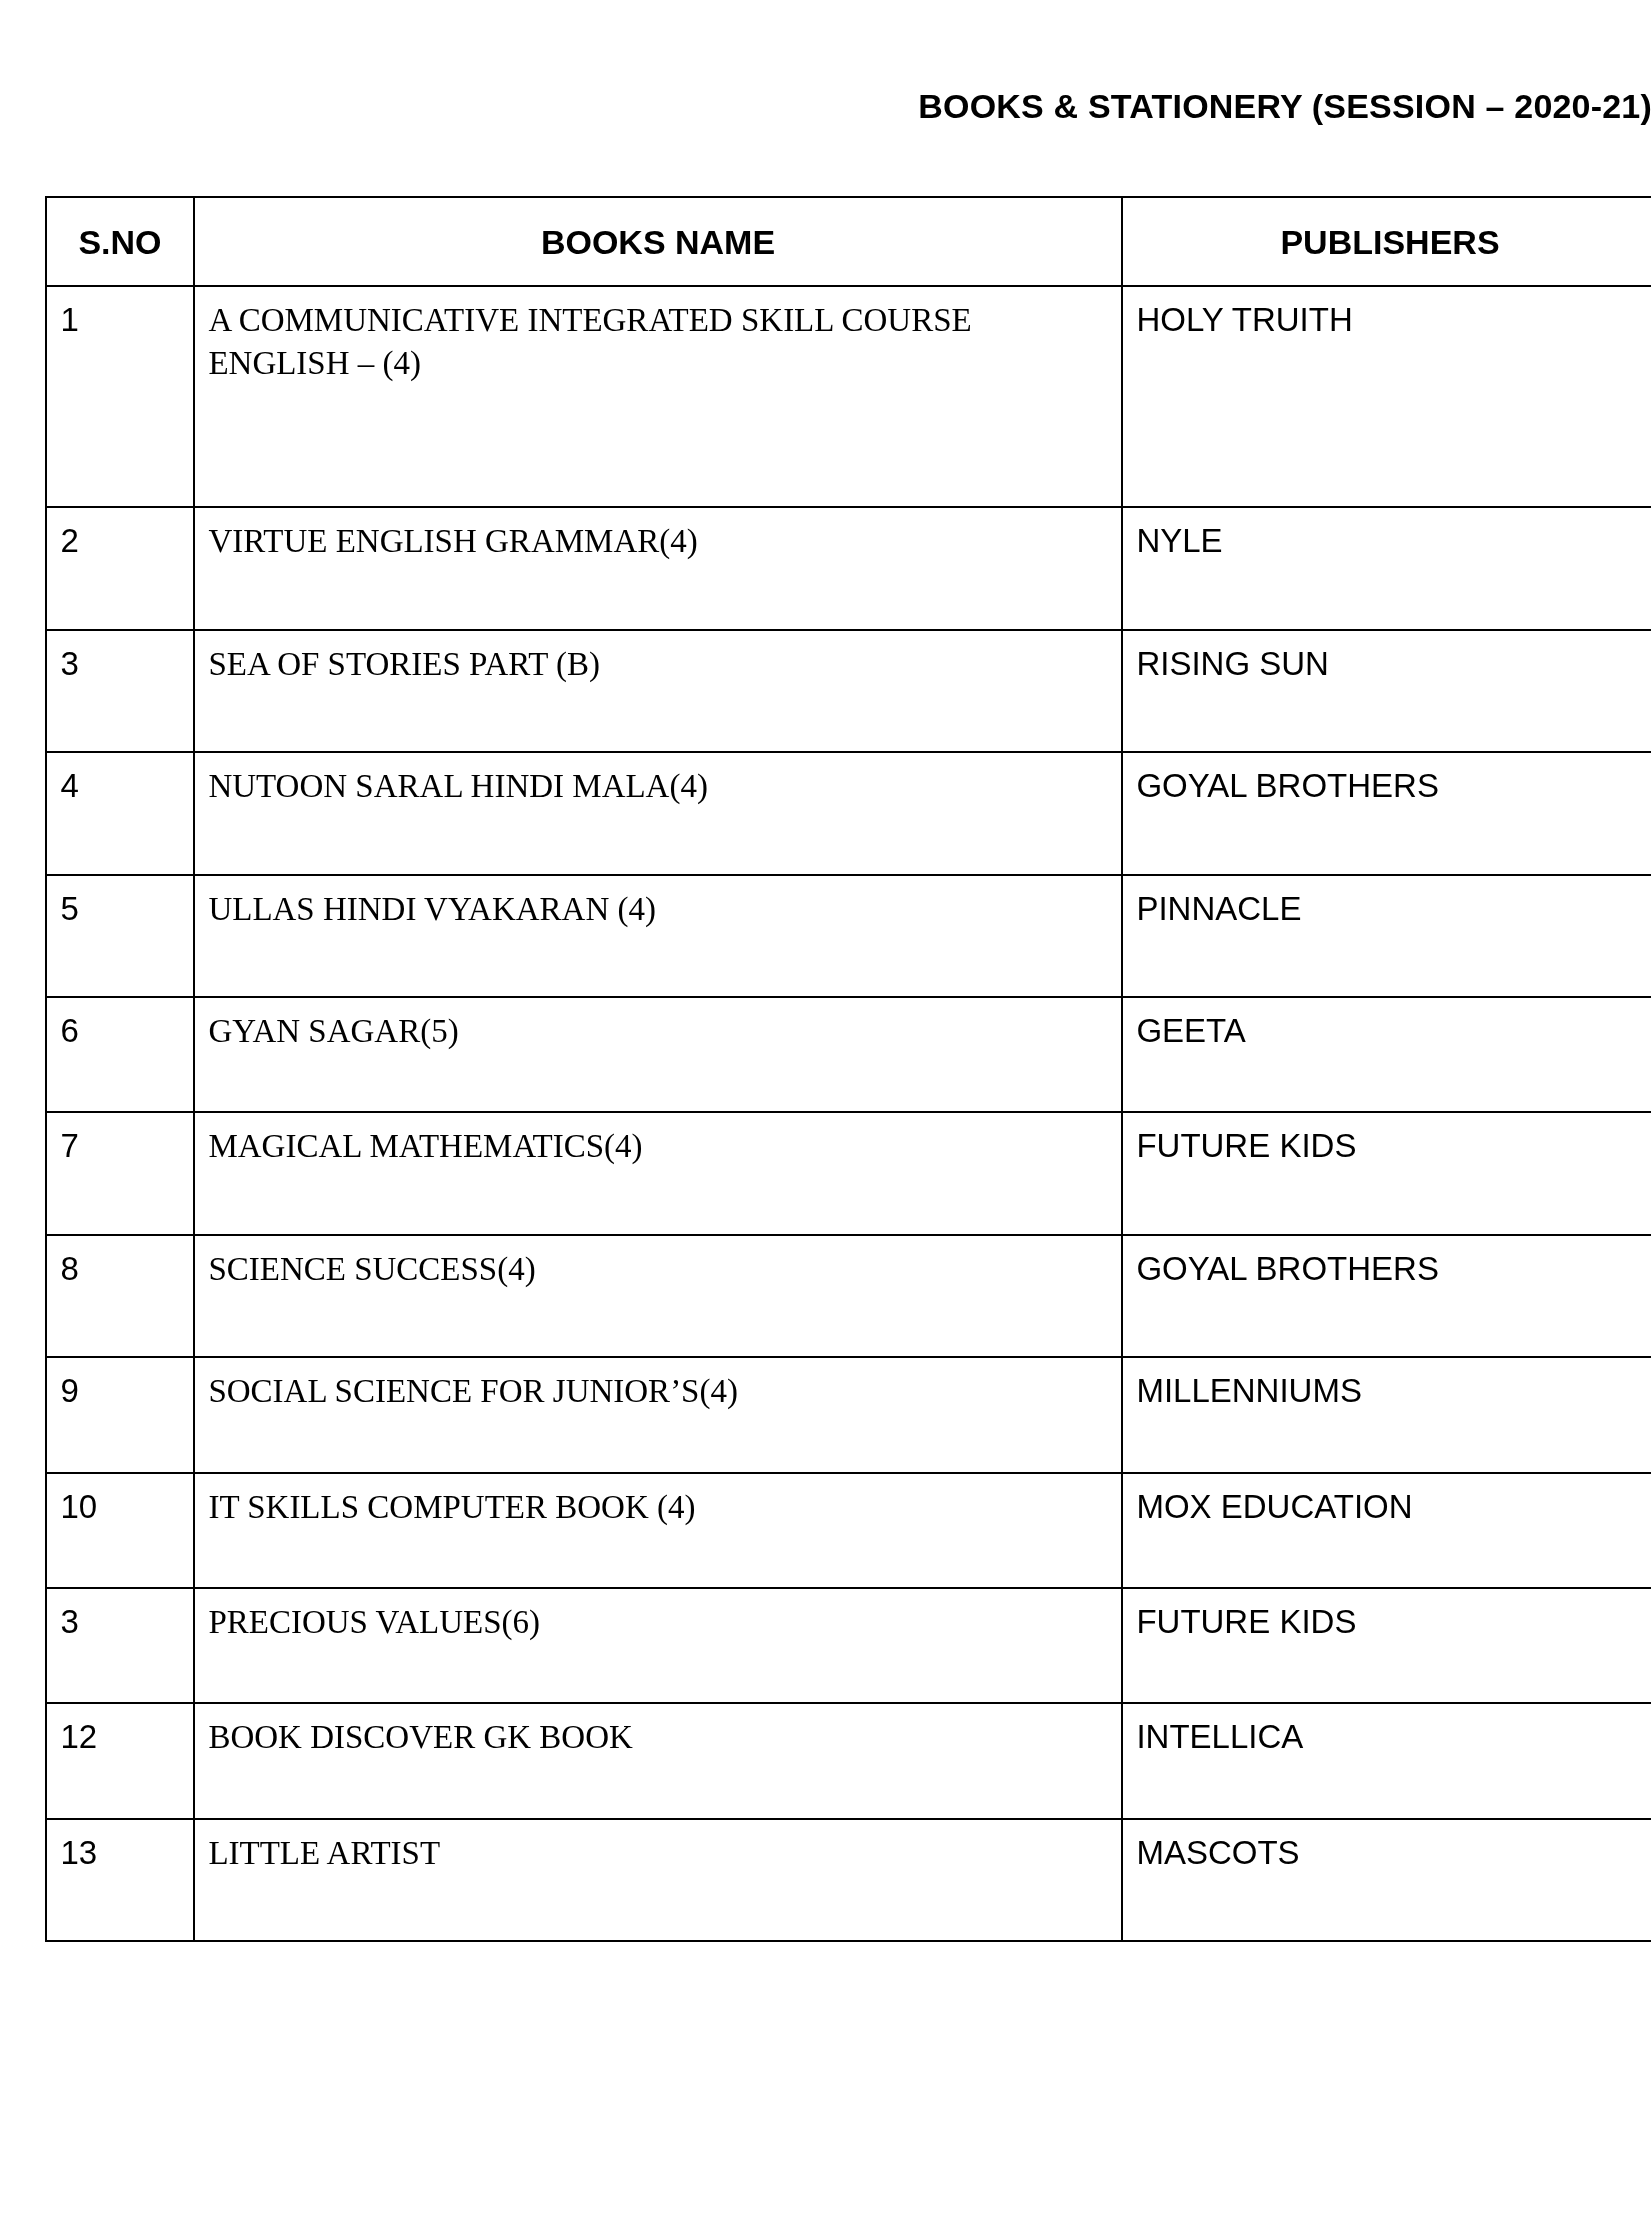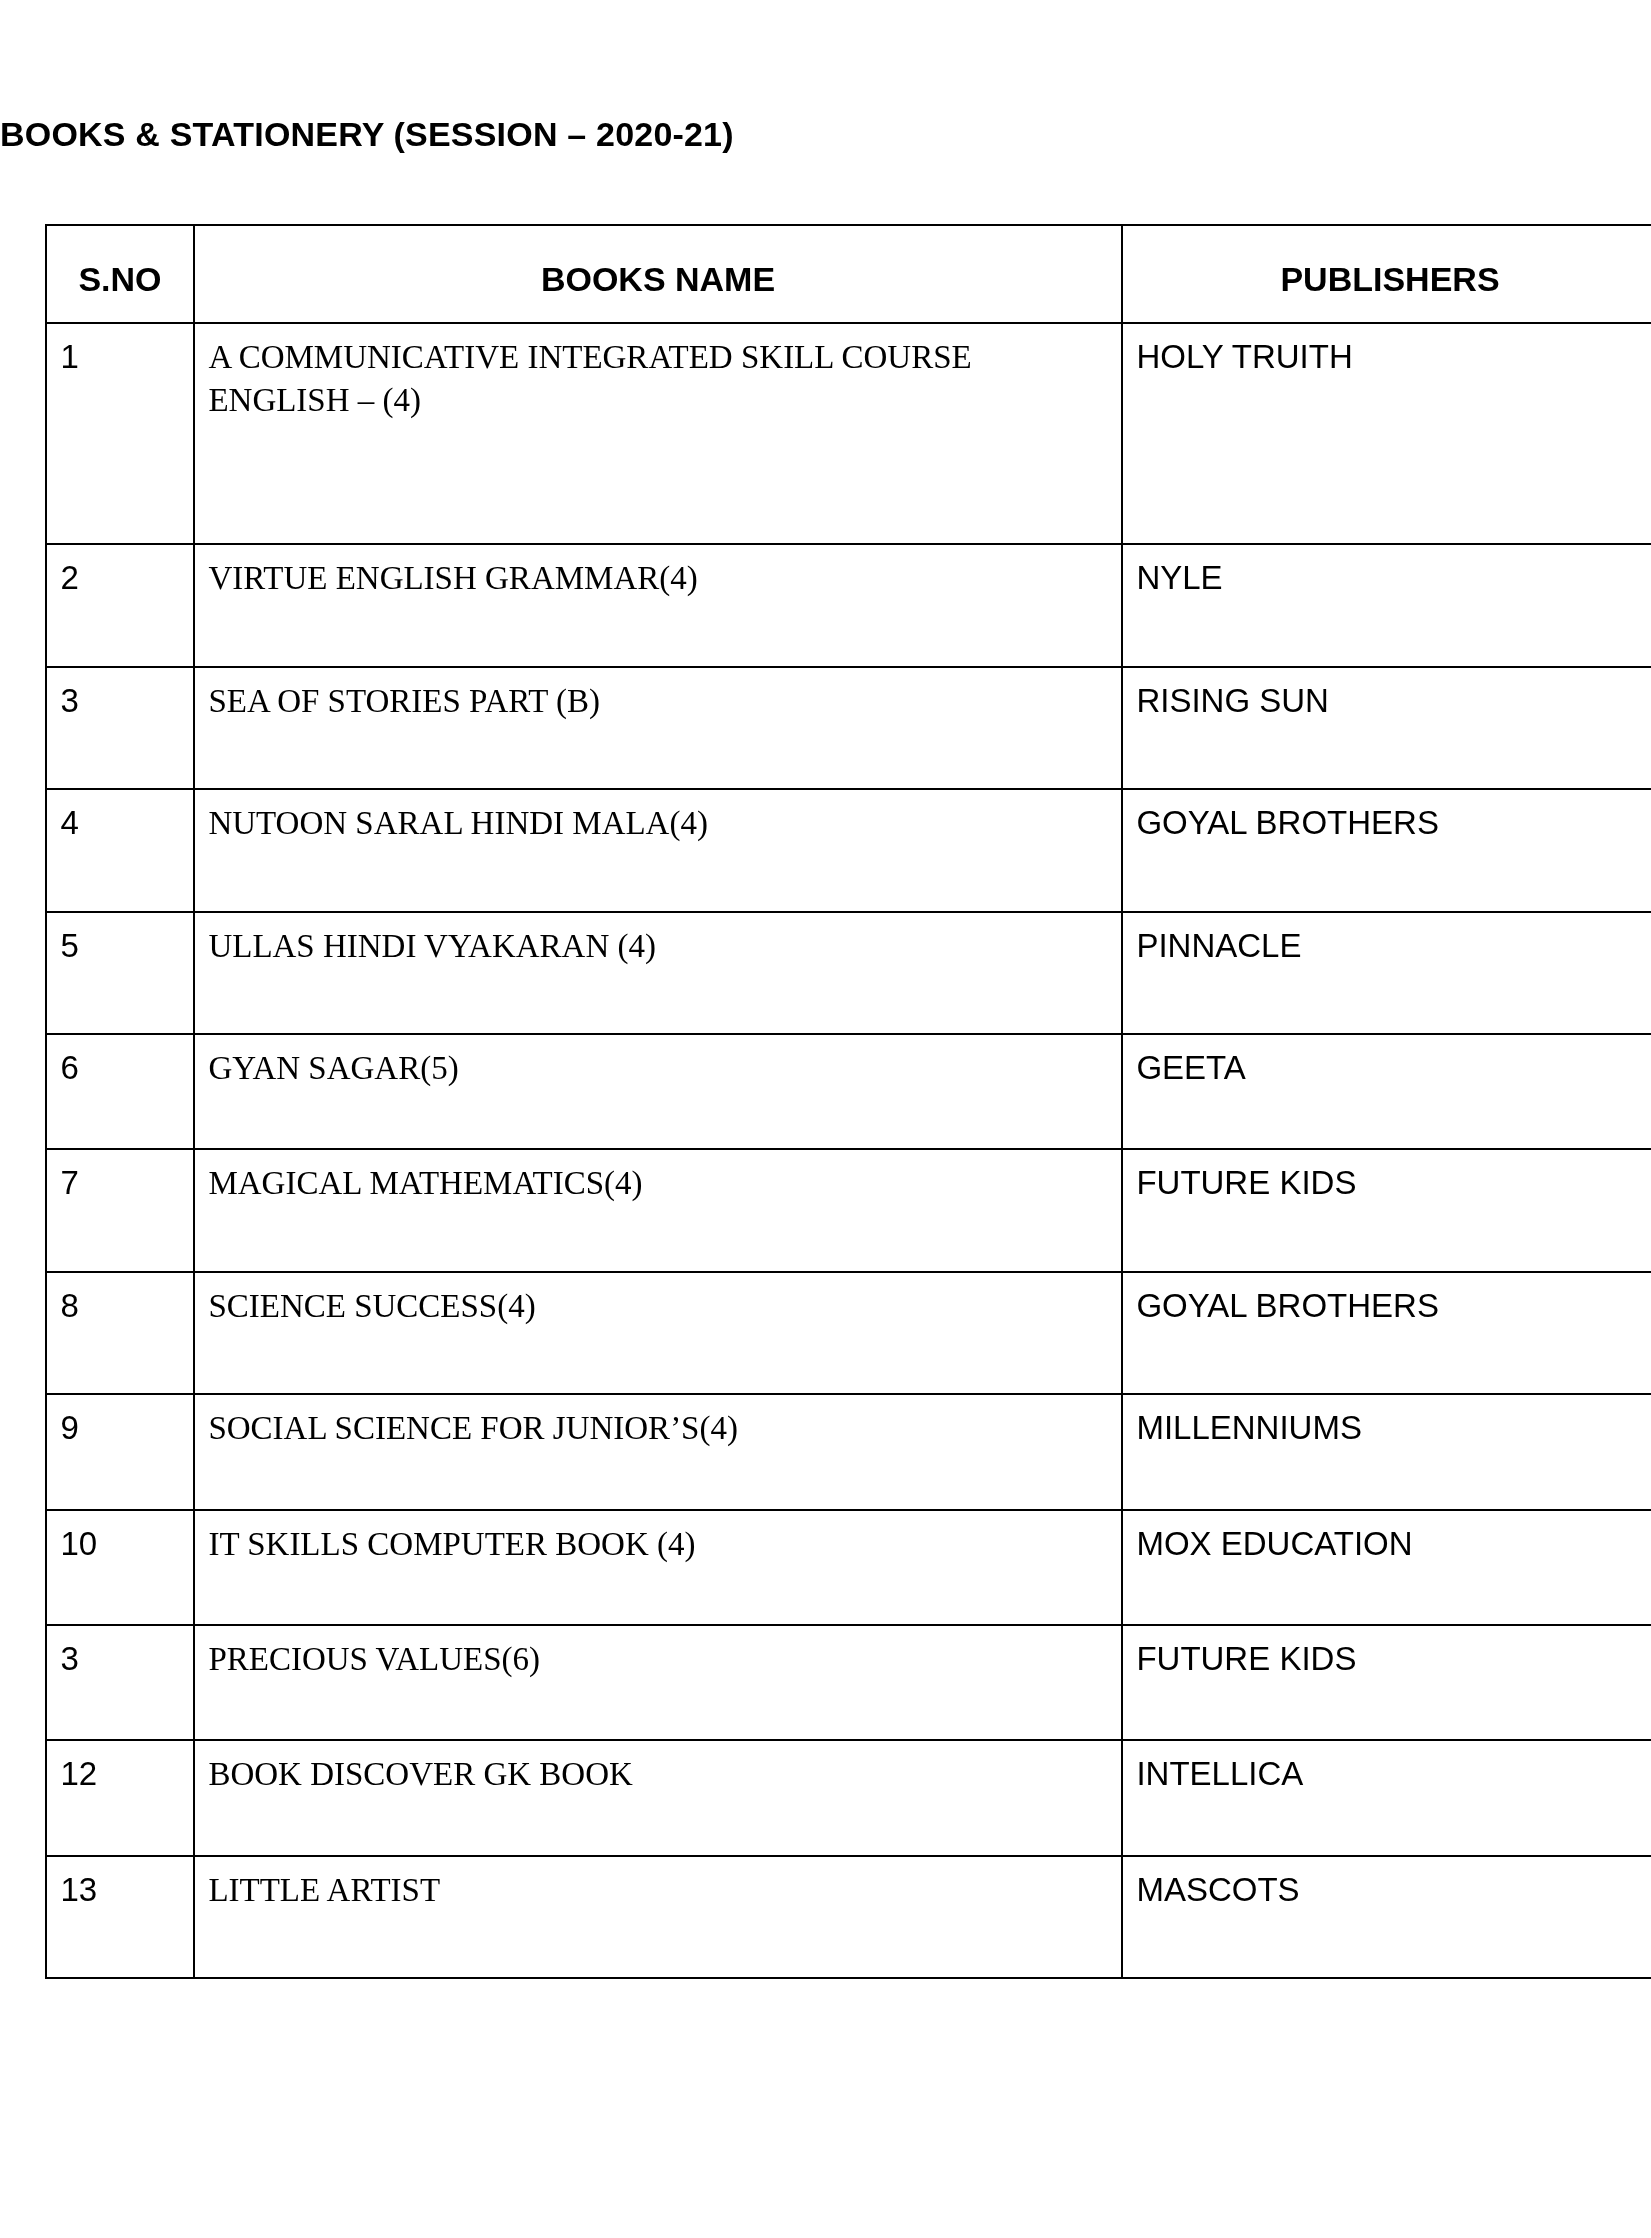--- a/index.html
+++ b/index.html
@@ -15,22 +15,22 @@
     -webkit-font-smoothing: antialiased;
   }
   .page {
     position: relative;
     width: 1652px;
     height: 2239px;
     box-sizing: border-box;
     padding: 0;
   }
   .title-block {
-    text-align: left;
-    padding-top: 112px;
+    text-align: right;
+    padding-top: 84px;
   }
   .title-line {
     font-size: 34px;
     font-weight: bold;
     letter-spacing: 0.2px;
     line-height: 1.32;
   }
   .title-line sup {
     font-size: 21px;
     vertical-align: super;
@@ -54,21 +54,21 @@
     vertical-align: top;
     padding: 12px 13.4px 13.4px 13.4px;
     font-size: 33px;
     line-height: 1.30;
     font-weight: normal;
   }
   table.books thead th {
     text-align: center;
     font-weight: bold;
     font-size: 34px;
-    padding-top: 31px;
+    padding-top: 22px;
     padding-bottom: 21px;
   }
   col.c-sno { width: 148px; }
   col.c-book { width: 928px; }
   col.c-pub { width: 536px; }
 
   td.sno { padding-left: 15px; }
   td.book { padding-left: 19.3px; font-family: Liberation Serif, serif; }
   td.pub { padding-left: 19.3px; }
 

